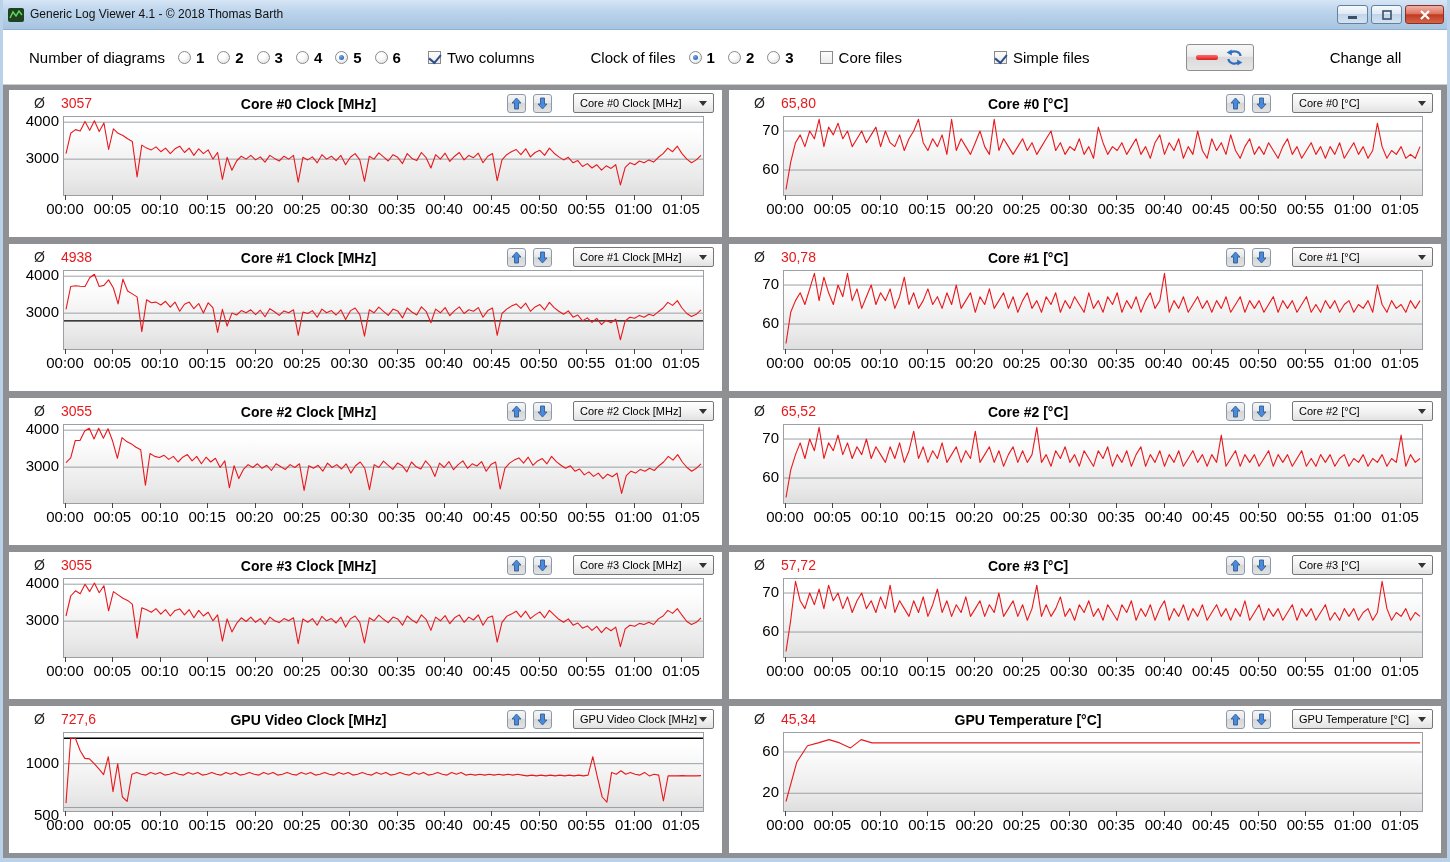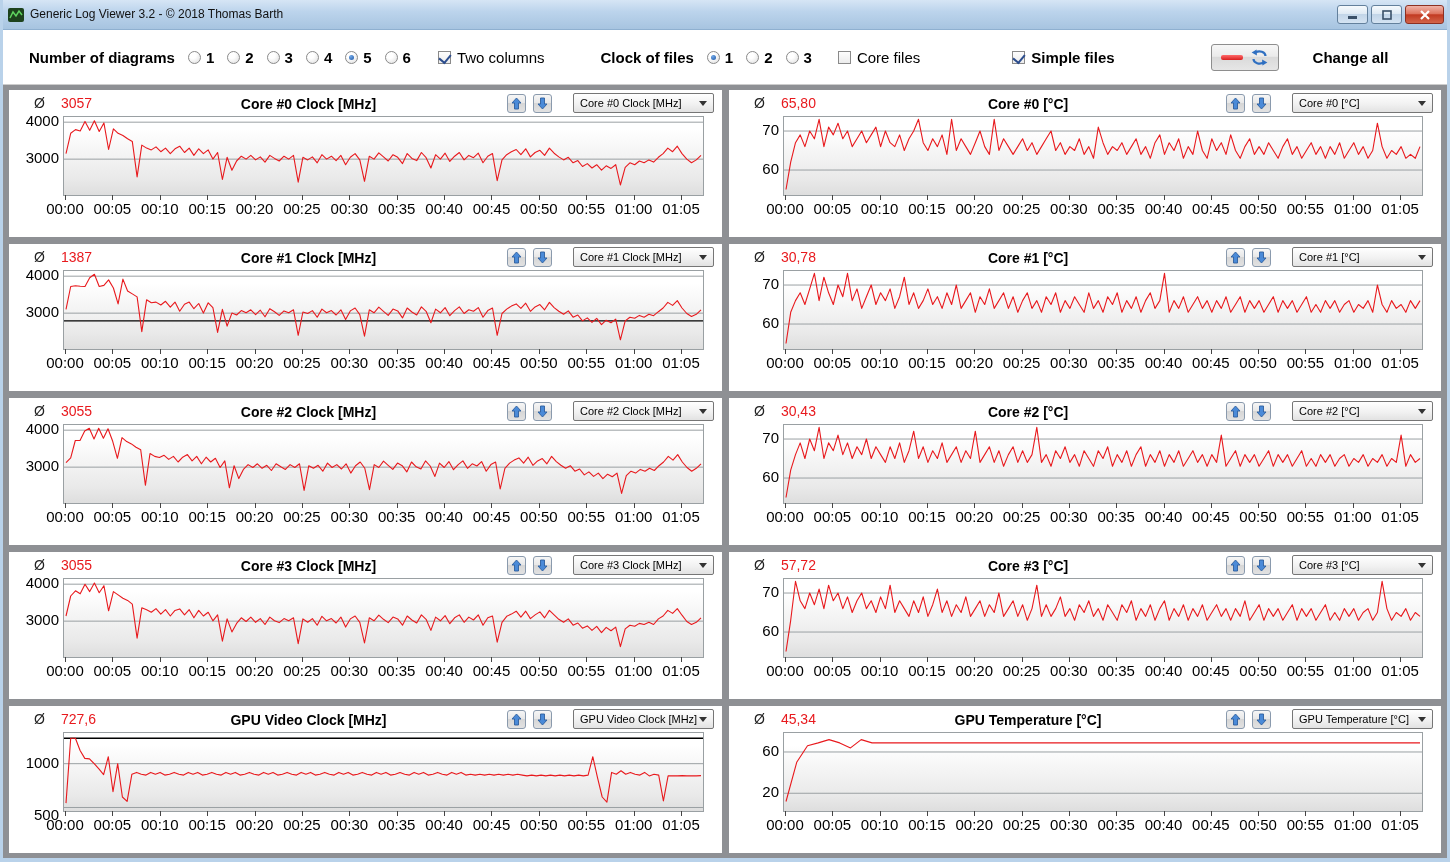--- a/index.html
+++ b/index.html
@@ -16,21 +16,21 @@
   .app-icon{ width:16px; height:16px; margin-right:6px; display:inline-flex; }
   .tb-title{ font-size:12px; color:#111; flex:1; padding-bottom:2px;}
   .winbtns{ display:flex; gap:1px; }
   .wbtn{ width:31px; height:19px; border:1px solid #63809c; border-radius:3px;
     background:linear-gradient(#f6fafd,#dfeaf4 45%,#c2d5e8 50%,#d4e3f2);
     display:flex; align-items:center; justify-content:center; margin-left:2px;}
   .wbtn.close{ width:39px; background:linear-gradient(#f0b3a8,#de7560 45%,#c23a22 52%,#d2654a); border-color:#8c3022;}
   
   .toolbar{ height:55px; background:#fff; border-bottom:1px solid #cdcdcd; display:flex; align-items:center;
     padding:0 14px; font-size:15px; color:#000; white-space:nowrap;}
-  .bold{ font-weight:bold; }
+  .bold{ font-weight:normal; }
   .rgroup{ display:inline-flex; align-items:center; }
   .ritem{ display:inline-flex; align-items:center; margin-left:13px; cursor:default;}
   .radio{ width:13px; height:13px; border-radius:50%; border:1px solid #8a8a8a;
     background:radial-gradient(circle at 35% 30%, #ffffff 30%, #dcdcdc); display:inline-block; position:relative;}
   .radio.sel::after{ content:""; position:absolute; left:3px; top:3px; width:5px; height:5px; border-radius:50%;
     background:radial-gradient(circle at 35% 30%, #6fa7e8, #1f57a4); }
   .ritem b{ margin-left:5px; font-size:15px;}
   .cb{ display:inline-flex; align-items:center; }
   .cbbox{ width:13px; height:13px; border:1px solid #8a8a8a; background:linear-gradient(#fdfdfd,#ececec);
     display:inline-flex; align-items:center; justify-content:center; position:relative;}
@@ -67,21 +67,21 @@
 </head>
 <body>
 
 <div class="titlebar">
   <span class="app-icon">
     <svg width="16" height="16">
         <rect x="0" y="1" width="16" height="14" rx="2" fill="#1d421d"></rect>
       <polyline points="2,11 5,5 8,9 11,4 14,8" fill="none" stroke="#5fd35f" stroke-width="1.5"></polyline>
       </svg>
   </span>
-  <span class="tb-title">Generic Log Viewer 3.2 - © 2018 Thomas Barth</span>
+  <span class="tb-title">Generic Log Viewer 4.1 - © 2018 Thomas Barth</span>
   <span class="winbtns">
     <span class="wbtn">
       <svg width="10" height="9">
           <rect x="0" y="6" width="9" height="3" fill="#3a5068"></rect>
         </svg>
       </span>
     <span class="wbtn">
       <svg width="10" height="10">
           <rect x="1" y="1" width="8" height="8" fill="none" stroke="#3a5068" stroke-width="1.6"></rect>
         </svg>
@@ -151,21 +151,21 @@
   </span>
   <span class="tbtn" style="margin-left:96px; width:68px">
     <span class="reddash"></span>
     <svg width="19" height="17">
       <path d="M15.5 7 A6 4.8 0 0 0 5.5 3.6" fill="none" stroke="#2f6fc1" stroke-width="2.2"></path>
       <polygon points="6.6,0.6 1.6,3.6 6.9,6.4" fill="#2f6fc1"></polygon>
       <path d="M3.5 10 A6 4.8 0 0 0 13.5 13.4" fill="none" stroke="#2f6fc1" stroke-width="2.2"></path>
       <polygon points="12.4,16.4 17.4,13.4 12.1,10.6" fill="#2f6fc1"></polygon>
     </svg>
   </span>
-  <span class="bold" style="margin-left:34px">Change all</span>
+  <span class="bold" style="margin-left:76px">Change all</span>
 
 </div>
 
 <div class="content" id="panels">
   <div class="panel">
     <div class="phead">
       <span class="phi">Ø</span>
       <span class="avg-val" style="color: rgb(232, 25, 29);">3057</span>
       <span class="ptitle">Core #0 Clock [MHz]</span>
       <span class="pctrl">
@@ -293,21 +293,21 @@
         <span class="xtick" style="left: 569.761px;"></span>
         <span class="xl" style="left: 569.761px;">01:00</span>
         <span class="xtick" style="left: 617.075px;"></span>
         <span class="xl" style="left: 617.075px;">01:05</span>
       </div>
   </div>
 
   <div class="panel">
     <div class="phead">
       <span class="phi">Ø</span>
-      <span class="avg-val" style="color: rgb(232, 25, 29);">1387</span>
+      <span class="avg-val" style="color: rgb(232, 25, 29);">4938</span>
       <span class="ptitle">Core #1 Clock [MHz]</span>
       <span class="pctrl">
         <span class="sbtn">
           <svg width="11" height="13">
             <path d="M5.5 1 L10 6 H7.5 V12 H3.5 V6 H1 Z" fill="#4a8ad8" stroke="#2e5f9e" stroke-width="0.9"></path>
             </svg>
         </span>
         <span class="sbtn">
           <svg width="11" height="13">
             <path d="M5.5 12 L1 7 H3.5 V1 H7.5 V7 H10 Z" fill="#4a8ad8" stroke="#2e5f9e" stroke-width="0.9"></path>
@@ -495,21 +495,21 @@
         <span class="xtick" style="left: 570.657px;"></span>
         <span class="xl" style="left: 570.657px;">01:00</span>
         <span class="xtick" style="left: 618.045px;"></span>
         <span class="xl" style="left: 618.045px;">01:05</span>
       </div>
   </div>
 
   <div class="panel">
     <div class="phead">
       <span class="phi">Ø</span>
-      <span class="avg-val" style="color: rgb(232, 25, 29);">30,43</span>
+      <span class="avg-val" style="color: rgb(232, 25, 29);">65,52</span>
       <span class="ptitle">Core #2 [°C]</span>
       <span class="pctrl">
         <span class="sbtn">
           <svg width="11" height="13">
             <path d="M5.5 1 L10 6 H7.5 V12 H3.5 V6 H1 Z" fill="#4a8ad8" stroke="#2e5f9e" stroke-width="0.9"></path>
             </svg>
         </span>
         <span class="sbtn">
           <svg width="11" height="13">
             <path d="M5.5 12 L1 7 H3.5 V1 H7.5 V7 H10 Z" fill="#4a8ad8" stroke="#2e5f9e" stroke-width="0.9"></path>

